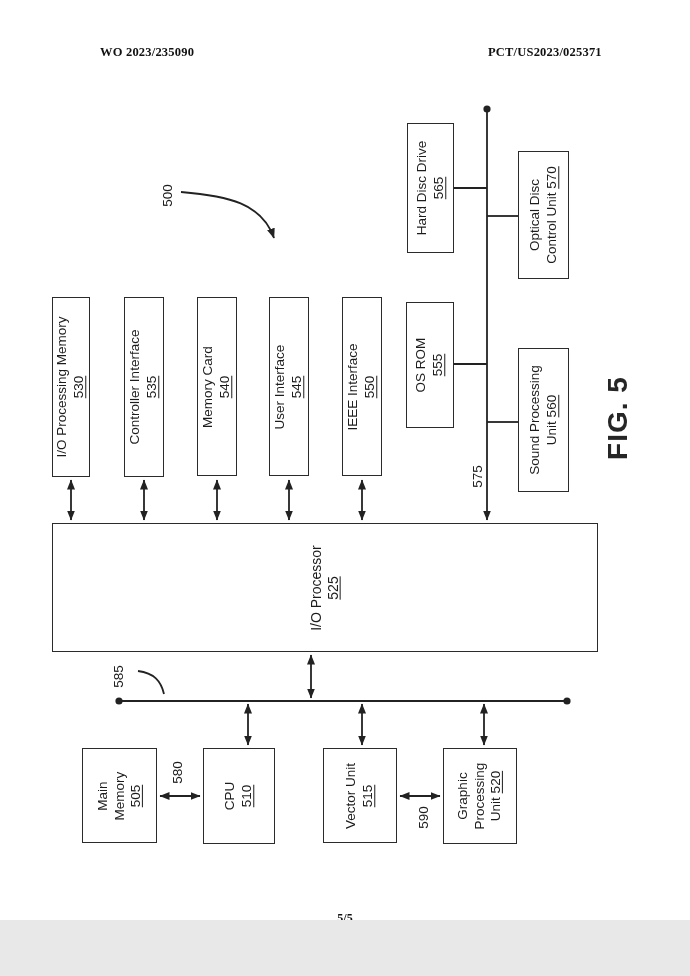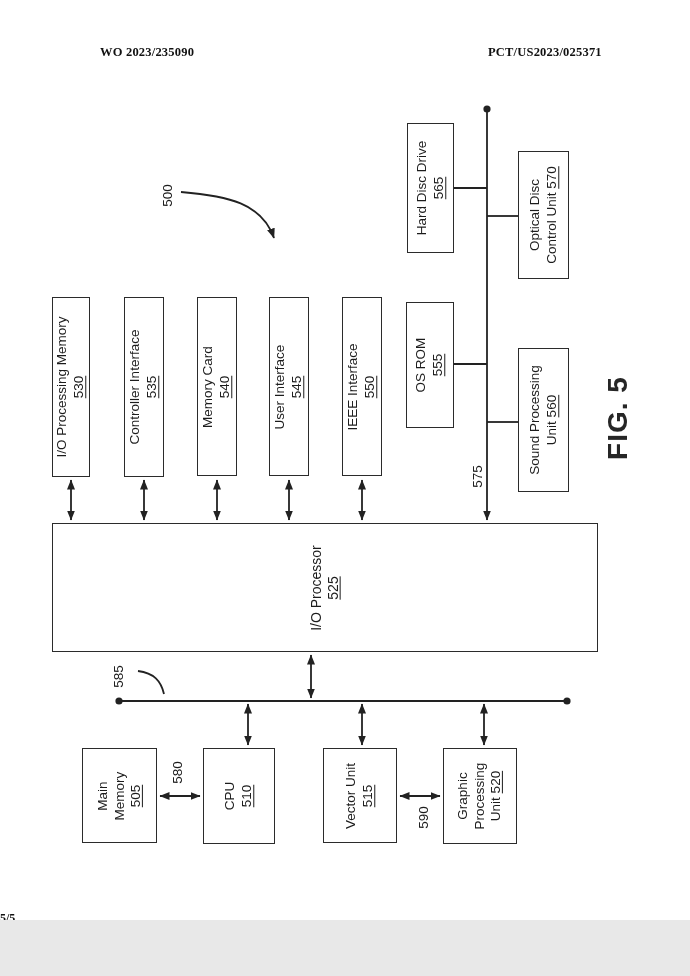--- a/index.html
+++ b/index.html
@@ -6,21 +6,21 @@
   #page{
     position:relative;width:690px;height:920px;background:#ffffff;
     font-family:"Liberation Sans",sans-serif;color:#161616;overflow:hidden;
     margin:0 auto;
   }
   .hdr{
     position:absolute;top:45px;font-family:"Liberation Serif",serif;
     font-weight:bold;font-size:12.5px;letter-spacing:.2px;color:#111;
   }
   .ftr{
-    position:absolute;top:911px;left:0;width:690px;text-align:left;
+    position:absolute;top:911px;left:0;width:690px;text-align:center;
     font-family:"Liberation Serif",serif;font-weight:bold;font-size:12px;color:#111;
   }
   .box{
     position:absolute;border:1.6px solid #2b2b2b;background:#fff;box-sizing:border-box;
   }
   .rot{
     position:absolute;left:50%;top:50%;
     transform:translate(-50%,-50%) rotate(-90deg);
     text-align:center;white-space:nowrap;line-height:1.24;
     font-size:13.5px;font-weight:500;color:#1c1c1c;

